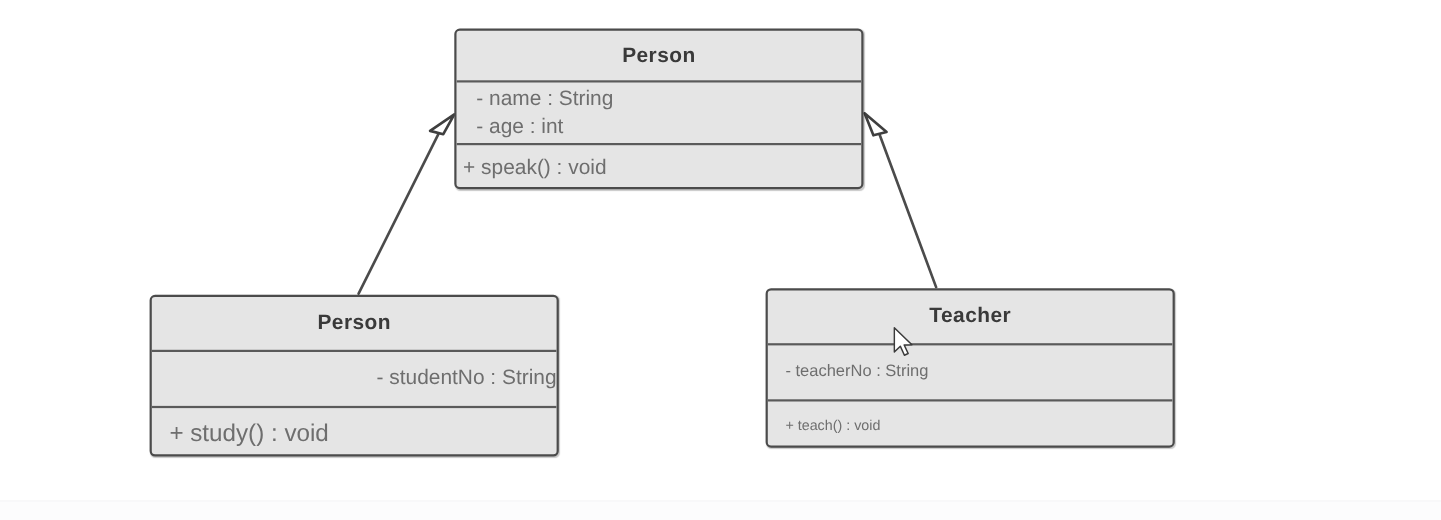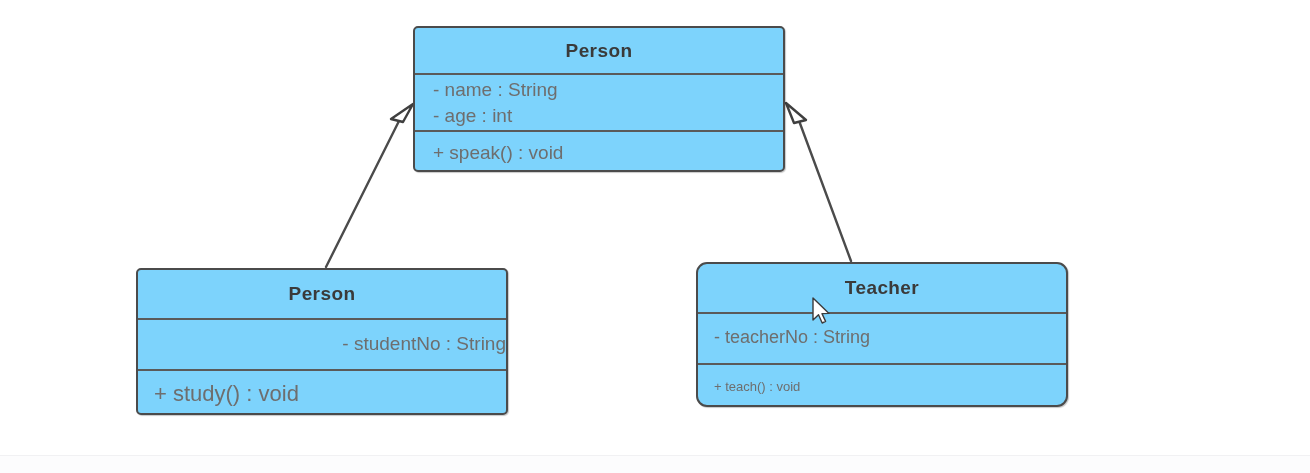--- a/index.html
+++ b/index.html
@@ -29,21 +29,21 @@
     top: 0;
     width: 1310px;
     height: 473px;
     pointer-events: none;
   }
 
   
   .uml-class {
     position: absolute;
     box-sizing: border-box;
-    background: #7dd3fc;
+    background: #e5e5e5;
     border: 2px solid #4b4b4b;
     border-radius: 5px;
     box-shadow: 1px 1px 1px rgba(0,0,0,0.22);
     overflow: hidden;
   }
 
   .uml-title {
     text-align: center;
     font-weight: bold;
     color: #3a3a3a;
@@ -79,21 +79,21 @@
   #class-person .compartment-attributes {
     height: 53px;
     padding: 2px 0 0 18px;
   }
   #class-person .compartment-attributes .uml-row {
     line-height: 26px;
     font-size: 19px;
   }
   #class-person .compartment-operations {
     height: 44px;
-    padding: 0 0 0 18px;
+    padding: 0 0 0 6px;
   }
   #class-person .compartment-operations .uml-row {
     line-height: 42px;
     font-size: 19px;
   }
 
   
   #class-student {
     left: 136px;
     top: 268px;
@@ -124,34 +124,33 @@
     font-size: 22px;
   }
 
   
   #class-teacher {
     left: 696px;
     top: 262px;
     width: 372px;
     height: 145px;
     font-size: 19px;
-    border-radius: 11px;
   }
   #class-teacher .uml-title {
     height: 48px;
     line-height: 48px;
     font-size: 19px;
   }
   #class-teacher .compartment-attributes {
     height: 49px;
     padding: 0 0 0 16px;
   }
   #class-teacher .compartment-attributes .uml-row {
     line-height: 47px;
-    font-size: 18px;
+    font-size: 15px;
   }
   #class-teacher .compartment-operations {
     height: 46px;
     padding: 0 0 0 16px;
   }
   #class-teacher .compartment-operations .uml-row {
     line-height: 44px;
     font-size: 13px;
   }
 

